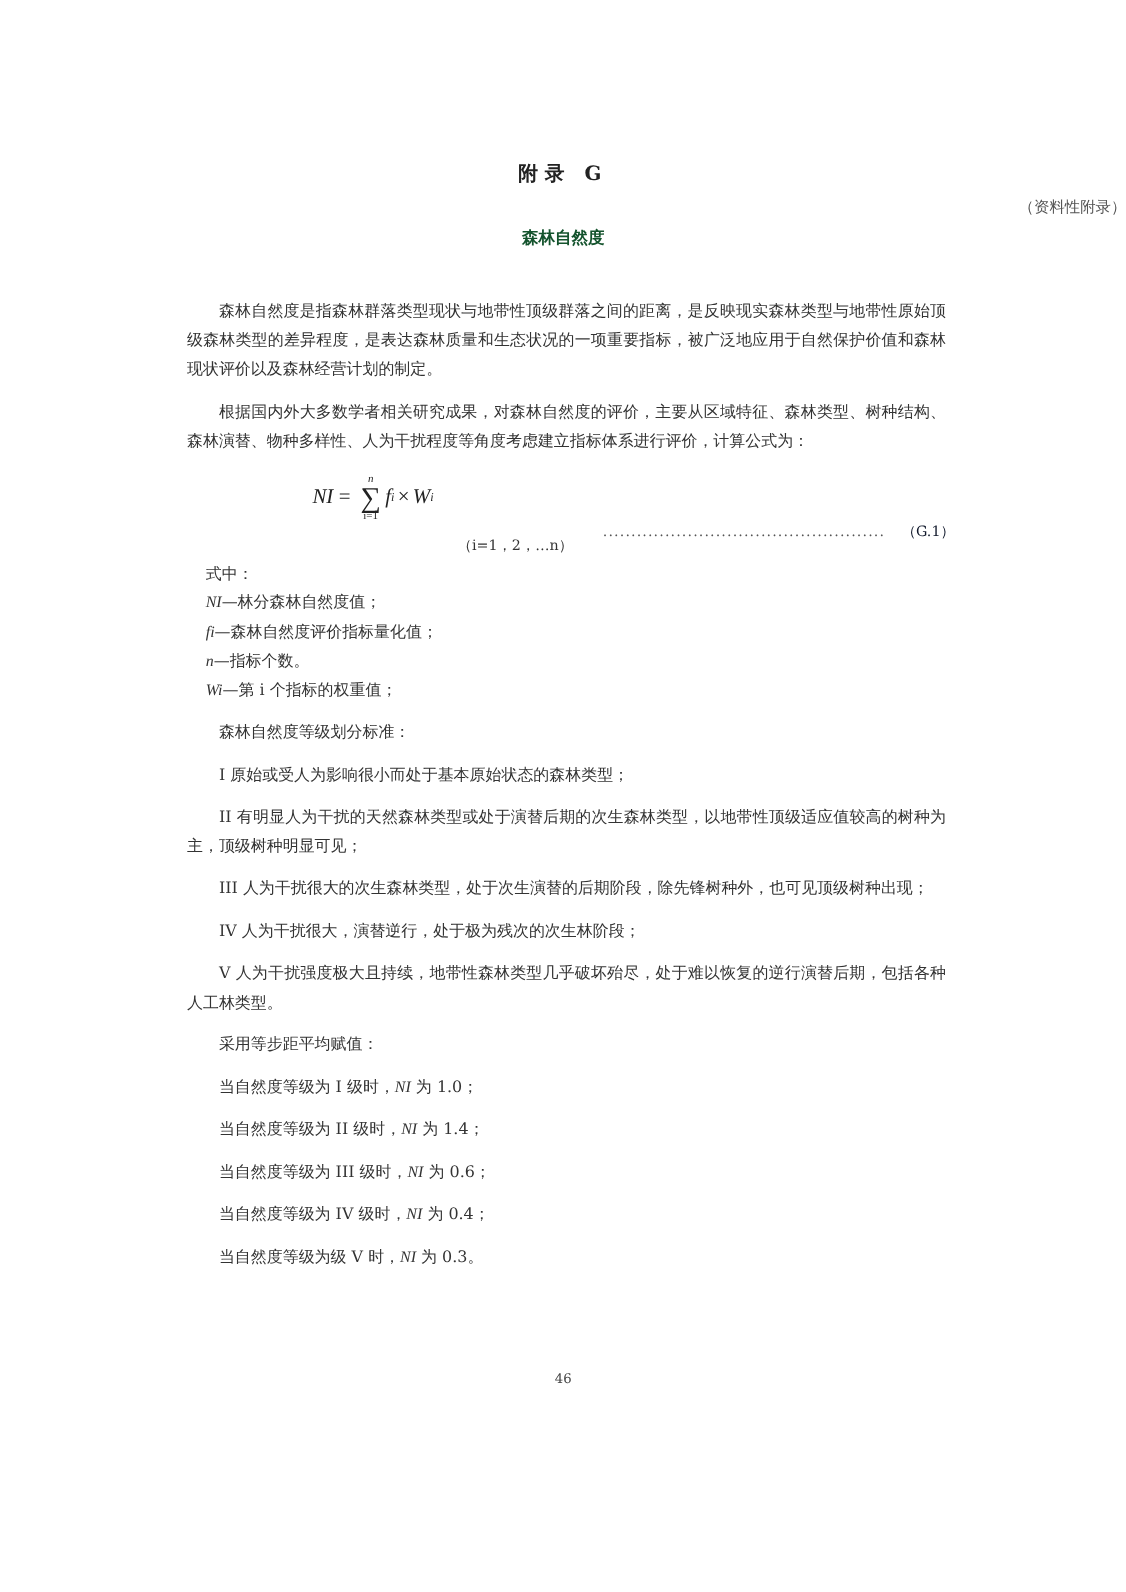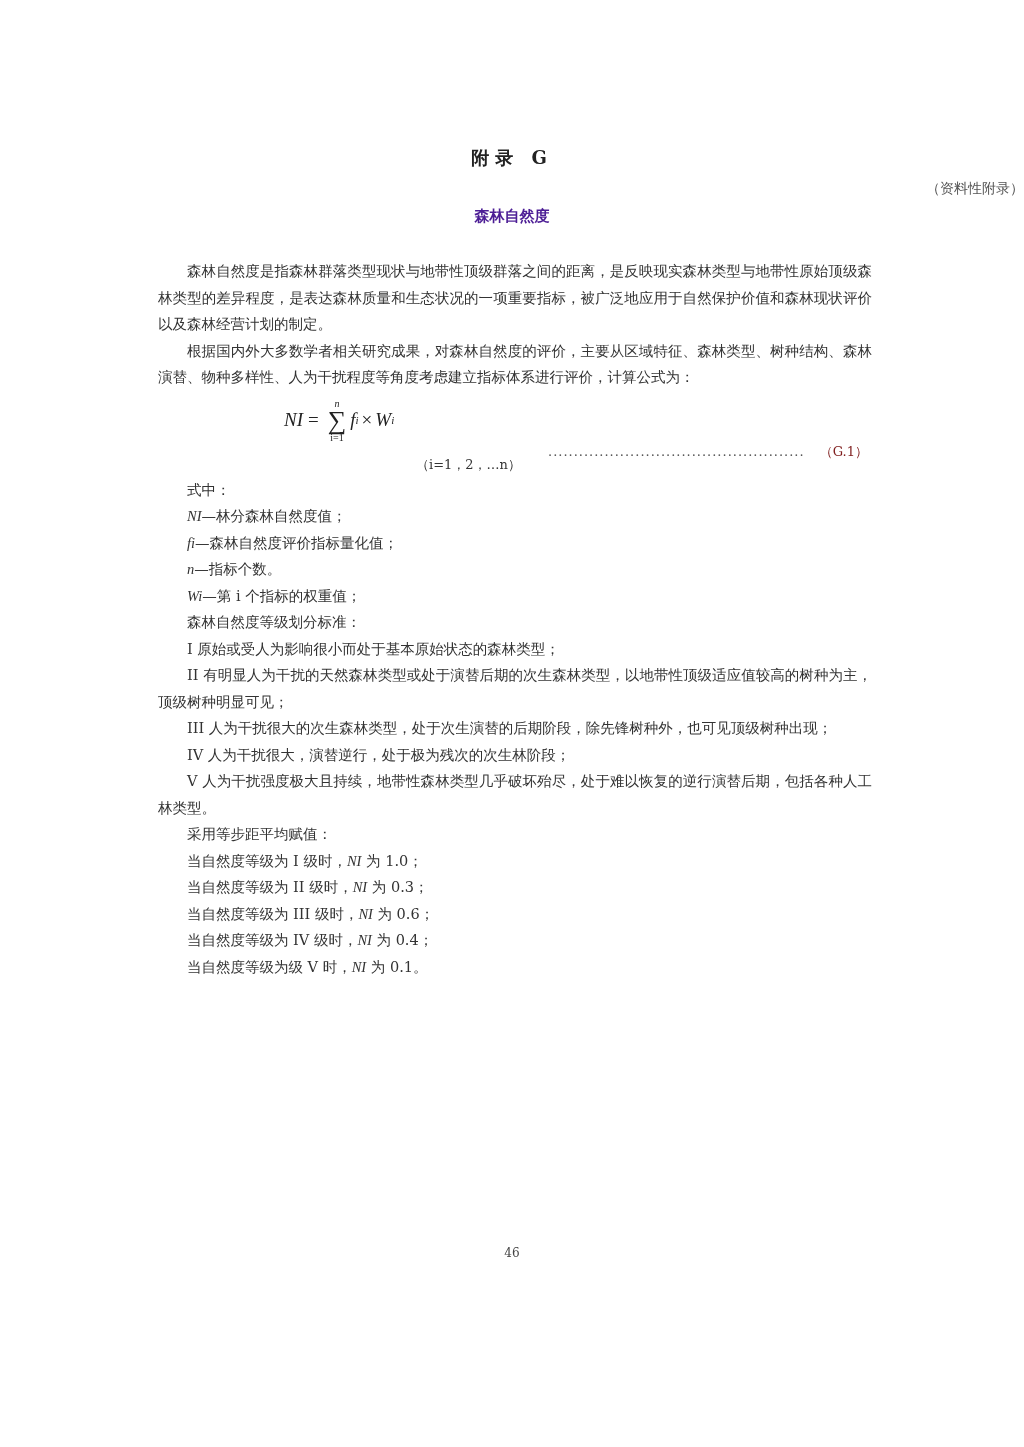--- a/index.html
+++ b/index.html
@@ -12,27 +12,27 @@
   .title {
     position: absolute; top: 146px; left: 0; width: 1024px; text-align: center;
     font-size: 18px; font-weight: bold; letter-spacing: 6px; color: #222;
   }
   .subtitle {
     position: absolute; top: 180px; left: 0; width: 1024px; text-align: right;
     font-size: 14px; color: #555;
   }
   .heading {
     position: absolute; top: 207px; left: 0; width: 1024px; text-align: center;
-    font-size: 15px; font-weight: bold; color: #4c1d95;
+    font-size: 15px; font-weight: bold; color: #14532d;
   }
   .body {
     position: absolute; left: 158px; width: 714px; top: 258px;
     font-size: 14.5px; line-height: 26.5px; color: #333;
   }
-  .p { margin: 0; text-indent: 2em; text-align: justify; }
+  .p { margin: 12px; text-indent: 2em; text-align: justify; }
   .def { margin: 0; padding-left: 2em; }
   .formula-row {
     position: relative; height: 82px; margin: 4px 0 0 0;
   }
   .formula {
     position: absolute; left: 126px; top: 4px;
     font-family: "Liberation Serif", serif; font-size: 19px; font-style: italic;
     display: flex; align-items: center; color: #222;
   }
   .sigma-wrap { display: inline-flex; flex-direction: column; align-items: center; margin: 0 4px; font-style: normal; }
@@ -41,21 +41,21 @@
   .sigma-bot { font-size: 10px; line-height: 10px; }
   .sub { font-size: 11px; vertical-align: -4px; }
   .formula-cond {
     position: absolute; left: 258px; top: 57px; font-size: 13px; color: #333;
   }
   .formula-leader {
     position: absolute; left: 390px; top: 44px; width: 255px; overflow: hidden;
     white-space: nowrap; font-size: 13px; color: #555; letter-spacing: 1px;
   }
   .formula-num {
-    position: absolute; right: 4px; top: 44px; font-size: 13px; color: #7f1d1d;
+    position: absolute; right: 4px; top: 44px; font-size: 13px; color: #0f172a;
   }
   .it { font-style: italic; font-family: "Liberation Serif", serif; }
   .page-number {
     position: absolute; top: 1246px; left: 0; width: 1024px; text-align: center;
     font-size: 12px; color: #444;
   }
 </style>
 </head>
 <body>
 
@@ -98,20 +98,20 @@
     <p class="p">森林自然度等级划分标准：</p>
 
     <p class="p"><span>I</span> <span>原始或受人为影响很小而处于基本原始状态的森林类型；</span></p>
     <p class="p"><span>II</span> <span>有明显人为干扰的天然森林类型或处于演替后期的次生森林类型，以地带性顶级适应值较高的树种为主，顶级树种明显可见；</span></p>
     <p class="p"><span>III</span> <span>人为干扰很大的次生森林类型，处于次生演替的后期阶段，除先锋树种外，也可见顶级树种出现；</span></p>
     <p class="p"><span>IV</span> <span>人为干扰很大，演替逆行，处于极为残次的次生林阶段；</span></p>
     <p class="p"><span>V</span> <span>人为干扰强度极大且持续，地带性森林类型几乎破坏殆尽，处于难以恢复的逆行演替后期，包括各种人工林类型。</span></p>
 
     <p class="p">采用等步距平均赋值：</p>
     <p class="p"><span>当自然度等级为 I 级时，</span><span class="it">NI</span><span> 为 1.0；</span></p>
-    <p class="p"><span>当自然度等级为 II 级时，</span><span class="it">NI</span><span> 为 0.3；</span></p>
+    <p class="p"><span>当自然度等级为 II 级时，</span><span class="it">NI</span><span> 为 1.4；</span></p>
     <p class="p"><span>当自然度等级为 III 级时，</span><span class="it">NI</span><span> 为 0.6；</span></p>
     <p class="p"><span>当自然度等级为 IV 级时，</span><span class="it">NI</span><span> 为 0.4；</span></p>
-    <p class="p"><span>当自然度等级为级 V 时，</span><span class="it">NI</span><span> 为 0.1。</span></p>
+    <p class="p"><span>当自然度等级为级 V 时，</span><span class="it">NI</span><span> 为 0.3。</span></p>
   </div>
 
   <div class="page-number">46</div>
 </div>
 
 </body></html>

